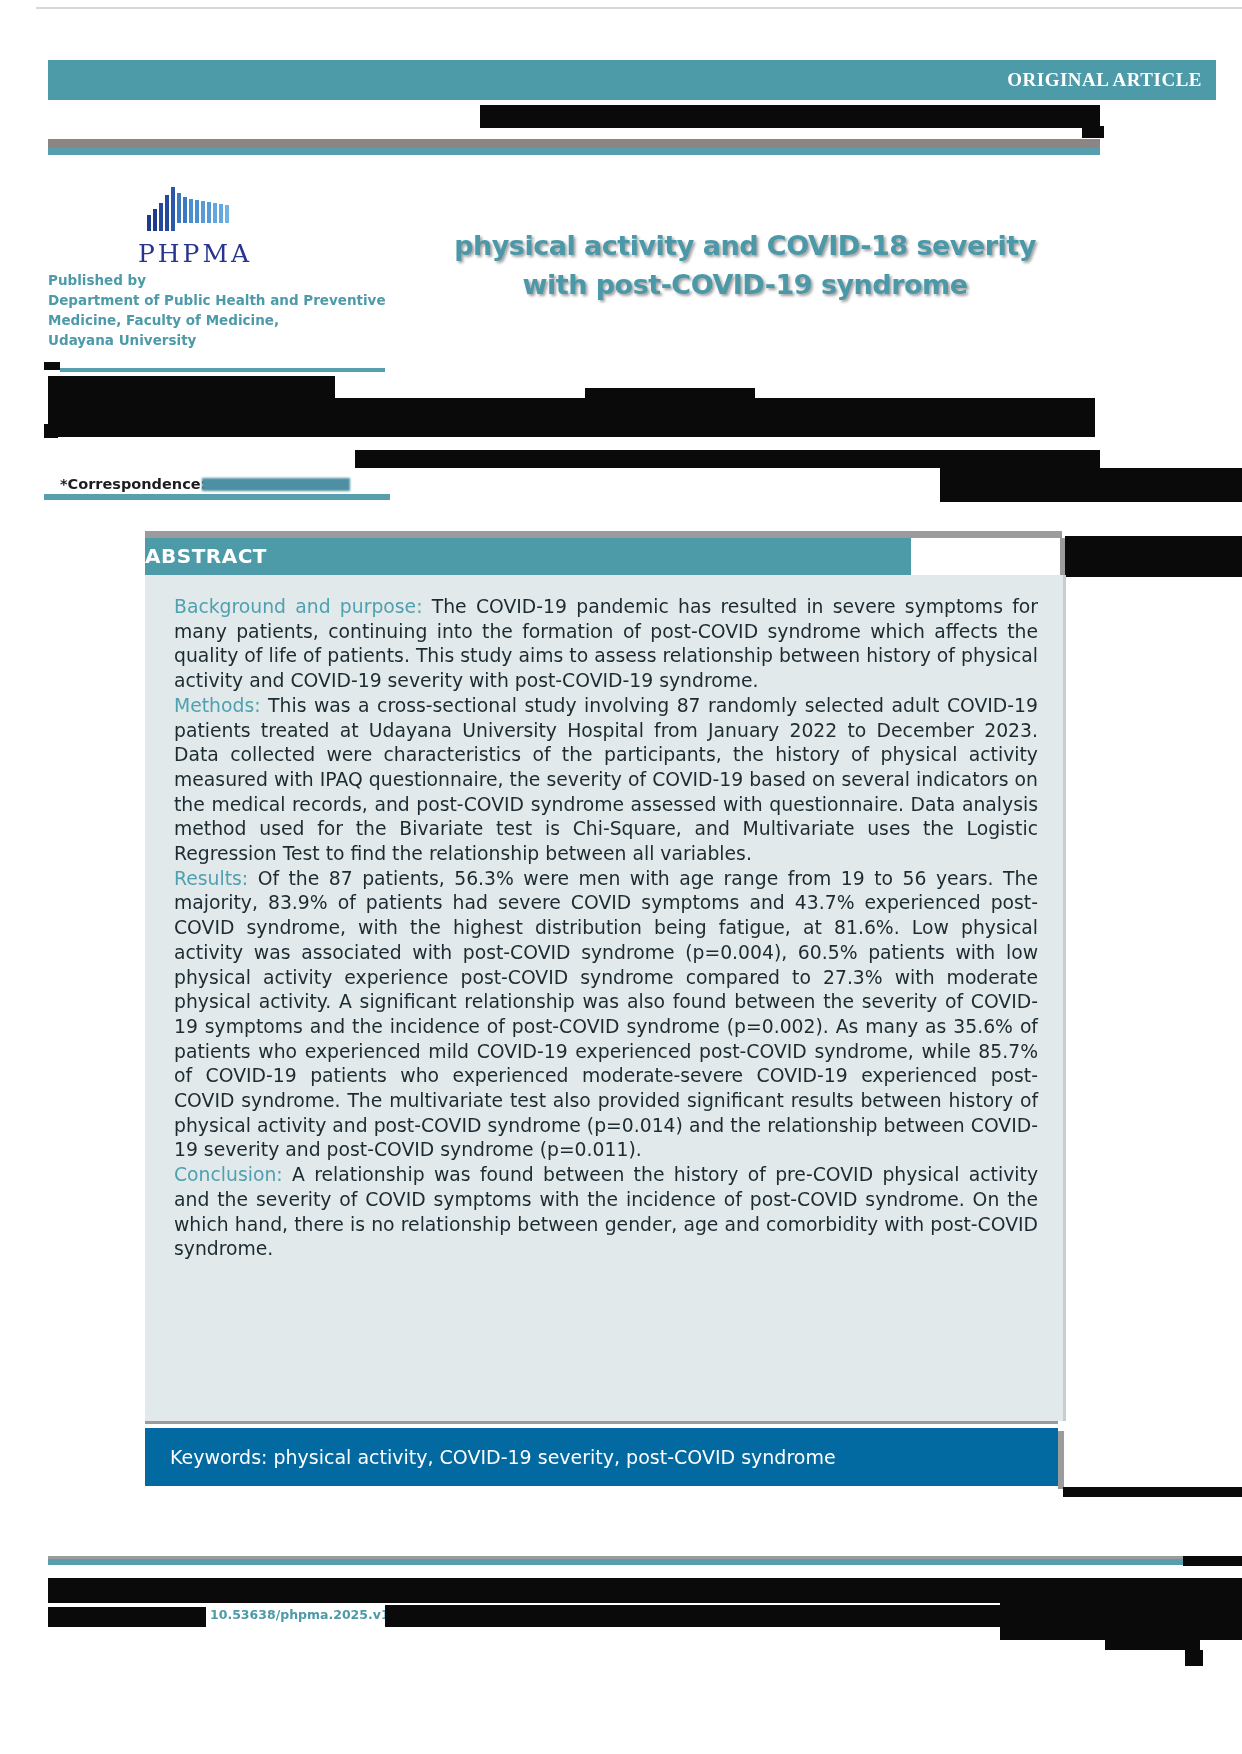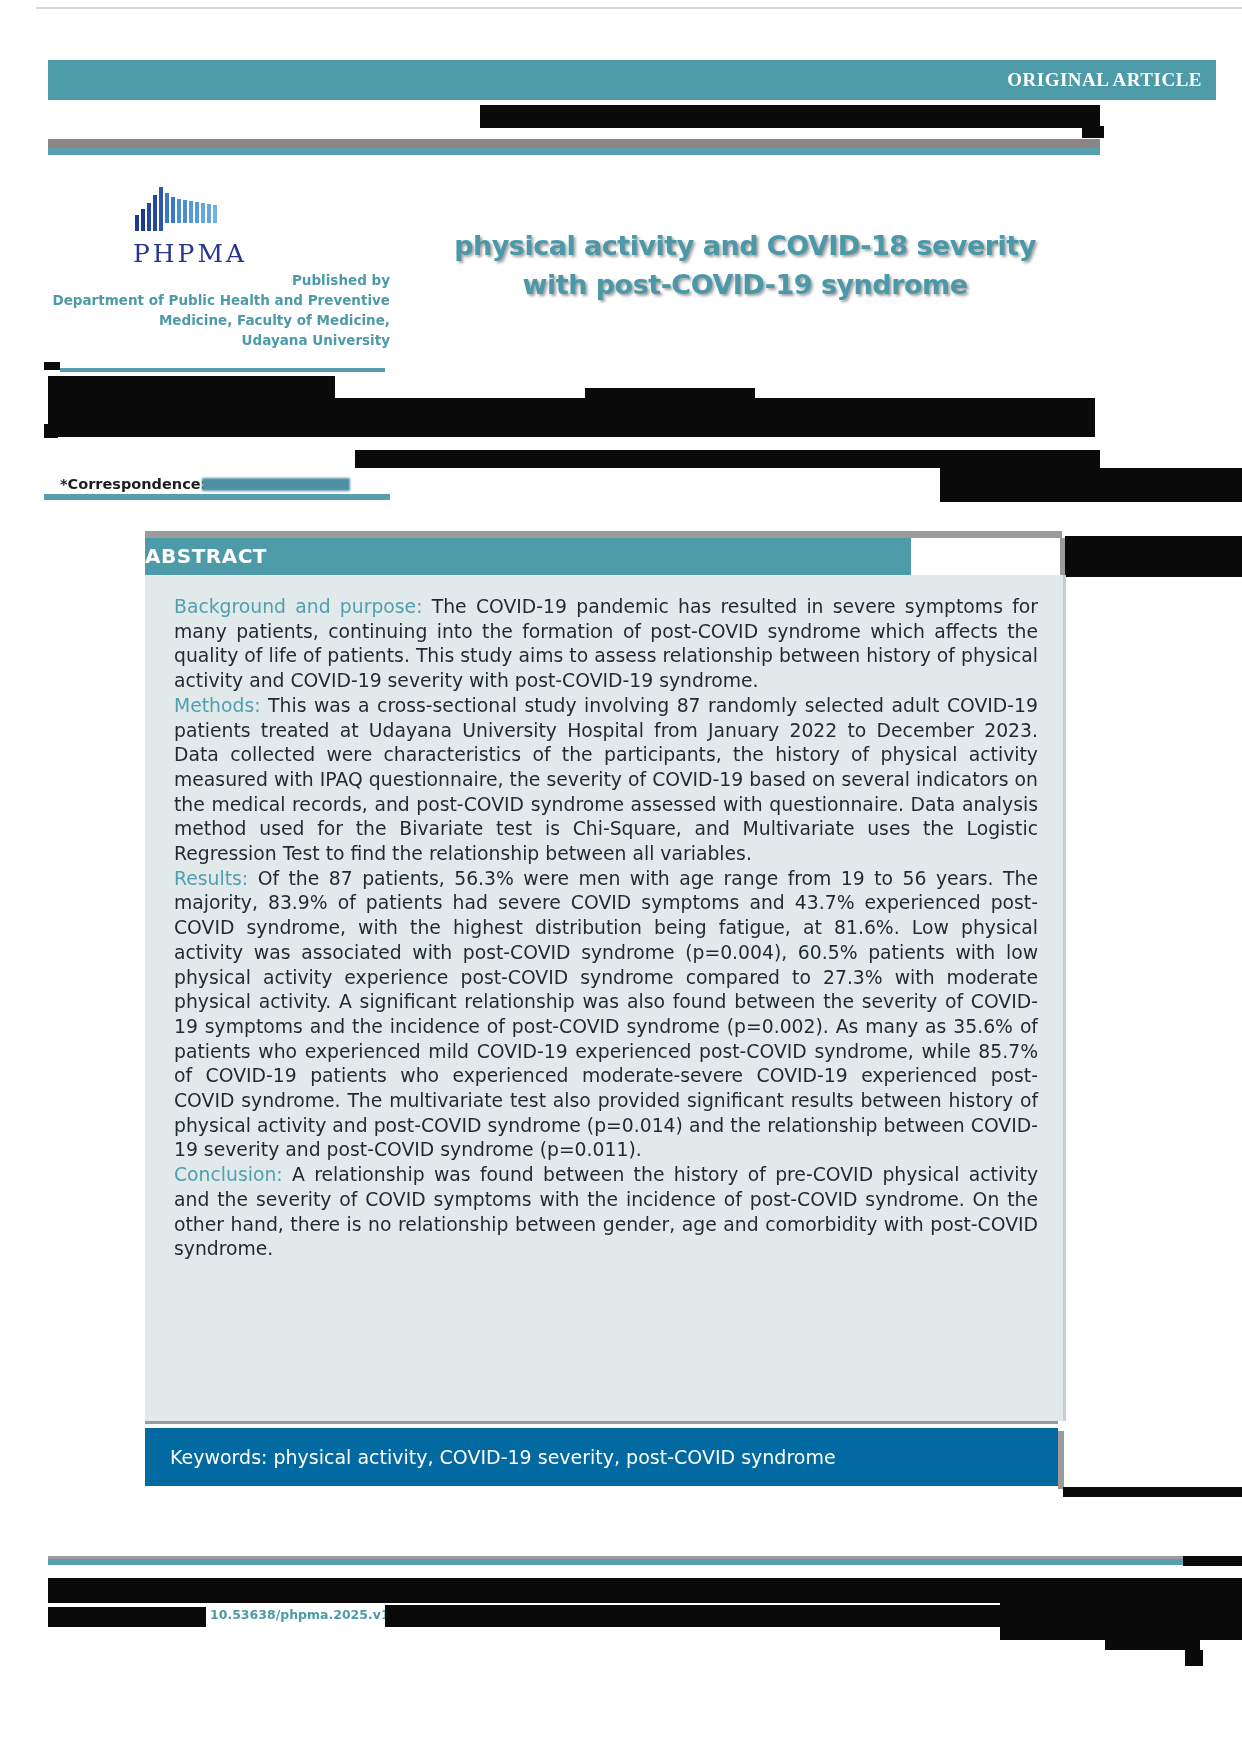--- a/index.html
+++ b/index.html
@@ -12,24 +12,24 @@
   
   .cat-bar{left:48px;top:60px;width:1168px;height:40px;background:#4d9aa9;
            color:#ffffff;font-family:"Liberation Serif", serif;font-weight:bold;
            font-size:19px;line-height:40px;text-align:right;padding-right:14px;
            box-sizing:border-box;letter-spacing:.5px;}
   .rule-double{left:48px;top:139px;width:1052px;height:16px;}
   .rule-double .gray{height:9px;background:#8b8683;}
   .rule-double .teal{height:7px;background:#579eae;}
 
   
-  .logo-box{left:133px;top:183px;width:124px;}
+  .logo-box{left:133px;top:183px;width:124px;text-align:center;}
   .logo-word{color:#27358f;font-family:"DejaVu Serif", serif;font-size:25px;
              letter-spacing:3px;margin-top:2px;filter:blur(.4px);}
-  .pub-lines{left:48px;top:270px;width:342px;text-align:right;color:#4d9aa9;
+  .pub-lines{left:48px;top:270px;width:342px;text-align:left;color:#4d9aa9;
              font-size:13.5px;font-weight:bold;line-height:20px;filter:blur(.45px);}
   .pub-rule{left:60px;top:368px;width:325px;height:4px;background:#579eae;}
 
   
   .title-box{left:395px;top:226px;width:700px;text-align:center;color:#4b99a8;
              font-weight:bold;font-size:27px;line-height:39px;letter-spacing:-.5px;
              text-shadow:2px 2px 3px #9f9f9f;filter:blur(.35px);}
 
   
   .corr-label{left:60px;top:476px;color:#1d1d1d;font-size:14.5px;font-weight:bold;
@@ -128,21 +128,21 @@
 
   <div class="abs abs-grayTop"></div>
   <div class="abs abs-head">ABSTRACT</div>
   <div class="abs abs-head-shadow"></div>
   <div class="redact" style="left:1065px;top:536px;width:177px;height:41px;"></div>
 
   <div class="abs abs-body">
     <p><span class="abs-label">Background and purpose:</span><span> The COVID-19 pandemic has resulted in severe symptoms for many patients, continuing into the formation of post-COVID syndrome which affects the quality of life of patients. This study aims to assess relationship between history of physical activity and COVID-19 severity with post-COVID-19 syndrome.</span></p>
     <p><span class="abs-label">Methods:</span><span> This was a cross-sectional study involving 87 randomly selected adult COVID-19 patients treated at Udayana University Hospital from January 2022 to December 2023. Data collected were characteristics of the participants, the history of physical activity measured with IPAQ questionnaire, the severity of COVID-19 based on several indicators on the medical records, and post-COVID syndrome assessed with questionnaire. Data analysis method used for the Bivariate test is Chi-Square, and Multivariate uses the Logistic Regression Test to find the relationship between all variables.</span></p>
     <p><span class="abs-label">Results:</span><span> Of the 87 patients, 56.3% were men with age range from 19 to 56 years. The majority, 83.9% of patients had severe COVID symptoms and 43.7% experienced post-COVID syndrome, with the highest distribution being fatigue, at 81.6%. Low physical activity was associated with post-COVID syndrome (p=0.004), 60.5% patients with low physical activity experience post-COVID syndrome compared to 27.3% with moderate physical activity. A significant relationship was also found between the severity of COVID-19 symptoms and the incidence of post-COVID syndrome (p=0.002). As many as 35.6% of patients who experienced mild COVID-19 experienced post-COVID syndrome, while 85.7% of COVID-19 patients who experienced moderate-severe COVID-19 experienced post-COVID syndrome. The multivariate test also provided significant results between history of physical activity and post-COVID syndrome (p=0.014) and the relationship between COVID-19 severity and post-COVID syndrome (p=0.011).</span></p>
-    <p><span class="abs-label">Conclusion:</span><span> A relationship was found between the history of pre-COVID physical activity and the severity of COVID symptoms with the incidence of post-COVID syndrome. On the other hand, there is no relationship between gender, age and comorbidity with post-COVID syndrome.</span></p>
+    <p><span class="abs-label">Conclusion:</span><span> A relationship was found between the history of pre-COVID physical activity and the severity of COVID symptoms with the incidence of post-COVID syndrome. On the which hand, there is no relationship between gender, age and comorbidity with post-COVID syndrome.</span></p>
   </div>
   <div class="abs abs-body-edge"></div>
   <div class="abs abs-grayBottom"></div>
 
   <div class="abs kw-bar">Keywords: physical activity, COVID-19 severity, post-COVID syndrome</div>
   <div class="abs kw-shadow"></div>
   <div class="redact" style="left:1063px;top:1487px;width:179px;height:10px;"></div>
 
   <div class="abs foot-rule-gray"></div>
   <div class="abs foot-rule-teal"></div>

